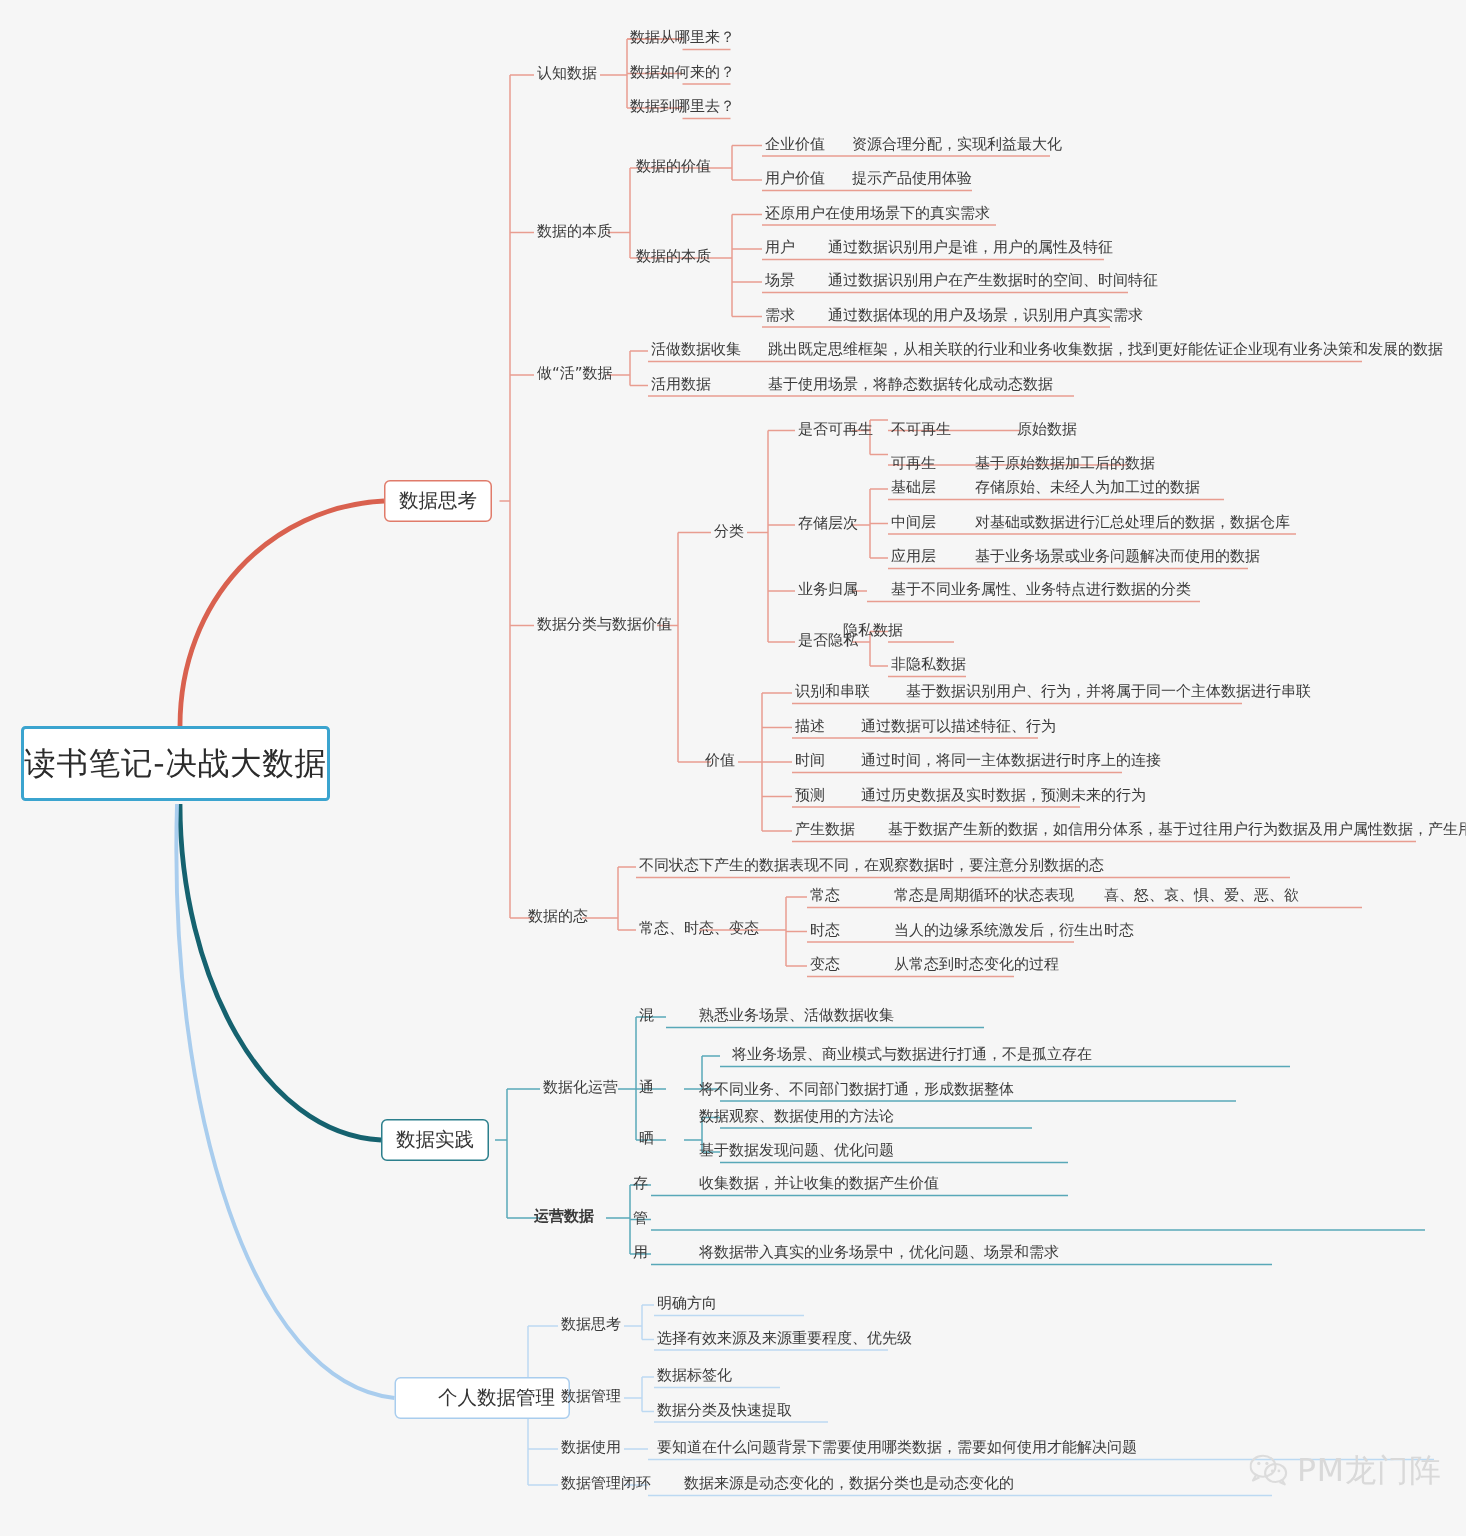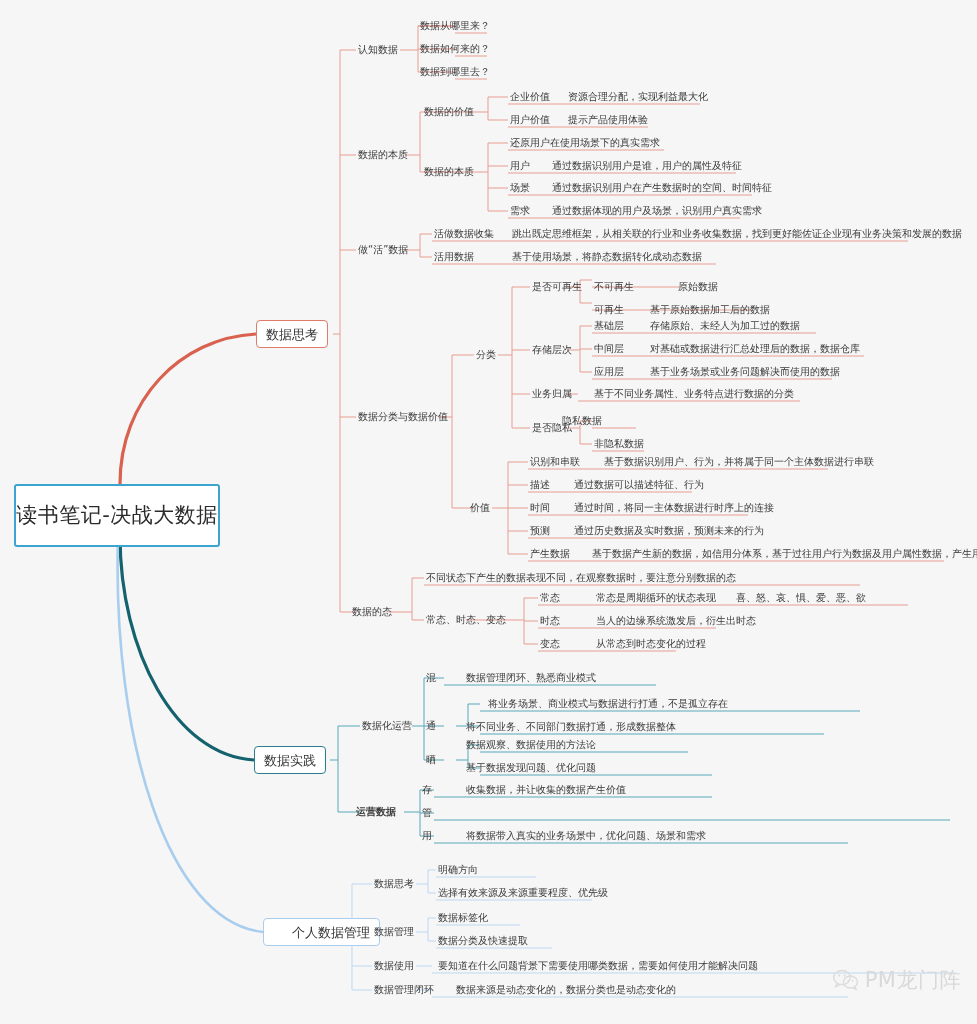--- a/index.html
+++ b/index.html
@@ -11,21 +11,21 @@
     position:relative;overflow:hidden;
   }
   #stage{position:absolute;left:0;top:0;width:977px;height:1024px;}
   #wires{position:absolute;left:0;top:0;width:977px;height:1024px;pointer-events:none;}
 
   .node{position:absolute;white-space:nowrap;line-height:1;}
 
   
   .root{
     left:14px;top:484px;
-    width:206px;height:63px;
+    width:206px;height:50px;
     box-sizing:border-box;
     border:2px solid #3ba4cf;
     background:#ffffff;
     border-radius:3px;
     display:flex;align-items:center;justify-content:center;
     font-size:21px;color:#2b2b2b;
     letter-spacing:.5px;
   }
 
   
@@ -343,21 +343,21 @@
   <div class="t" style="left:596px;top:592px;">常态是周期循环的状态表现</div>
   <div class="t" style="left:736px;top:592px;">喜、怒、哀、惧、爱、恶、欲</div>
   <div class="t" style="left:540px;top:615px;">时态</div>
   <div class="t" style="left:596px;top:615px;">当人的边缘系统激发后，衍生出时态</div>
   <div class="t" style="left:540px;top:638px;">变态</div>
   <div class="t" style="left:596px;top:638px;">从常态到时态变化的过程</div>
 
   <div class="t" style="left:362px;top:720px;">数据化运营</div>
 
   <div class="t" style="left:426px;top:672px;">混</div>
-  <div class="t" style="left:466px;top:672px;">数据管理闭环、熟悉商业模式</div>
+  <div class="t" style="left:466px;top:672px;">熟悉业务场景、活做数据收集</div>
 
   <div class="t" style="left:426px;top:720px;">通</div>
   <div class="t" style="left:488px;top:698px;">将业务场景、商业模式与数据进行打通，不是孤立存在</div>
   <div class="t" style="left:466px;top:721px;">将不同业务、不同部门数据打通，形成数据整体</div>
 
   <div class="t" style="left:426px;top:754px;">晒</div>
   <div class="t" style="left:466px;top:739px;">数据观察、数据使用的方法论</div>
   <div class="t" style="left:466px;top:762px;">基于数据发现问题、优化问题</div>
 
   <div class="t" style="left:356px;top:806px;font-weight:bold;">运营数据</div>

